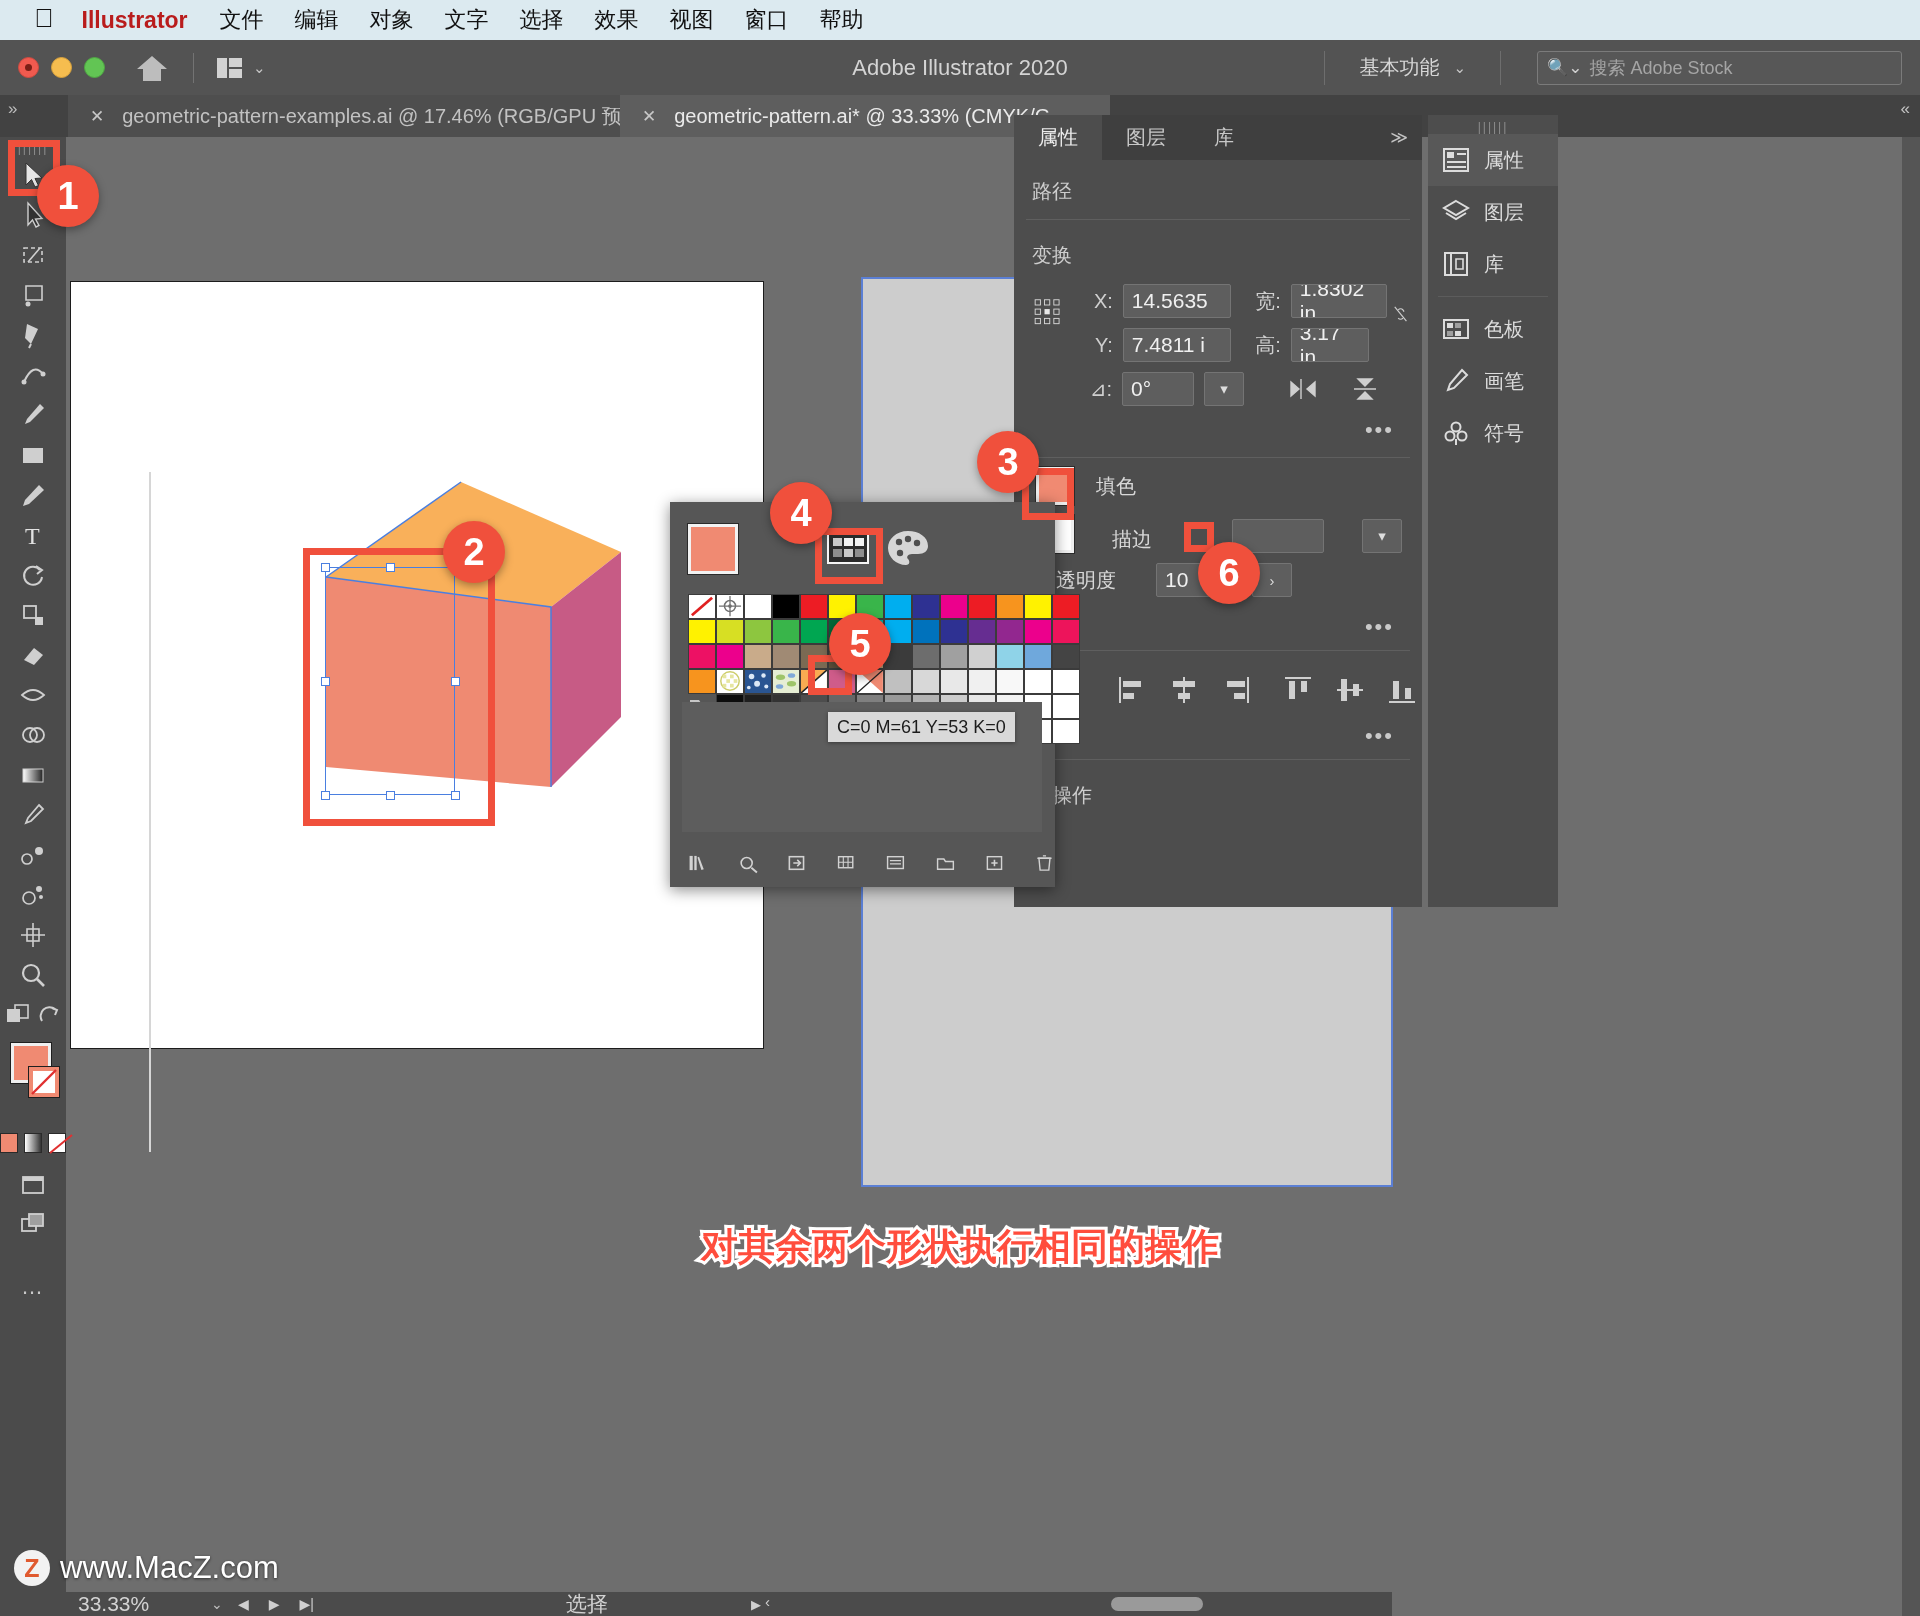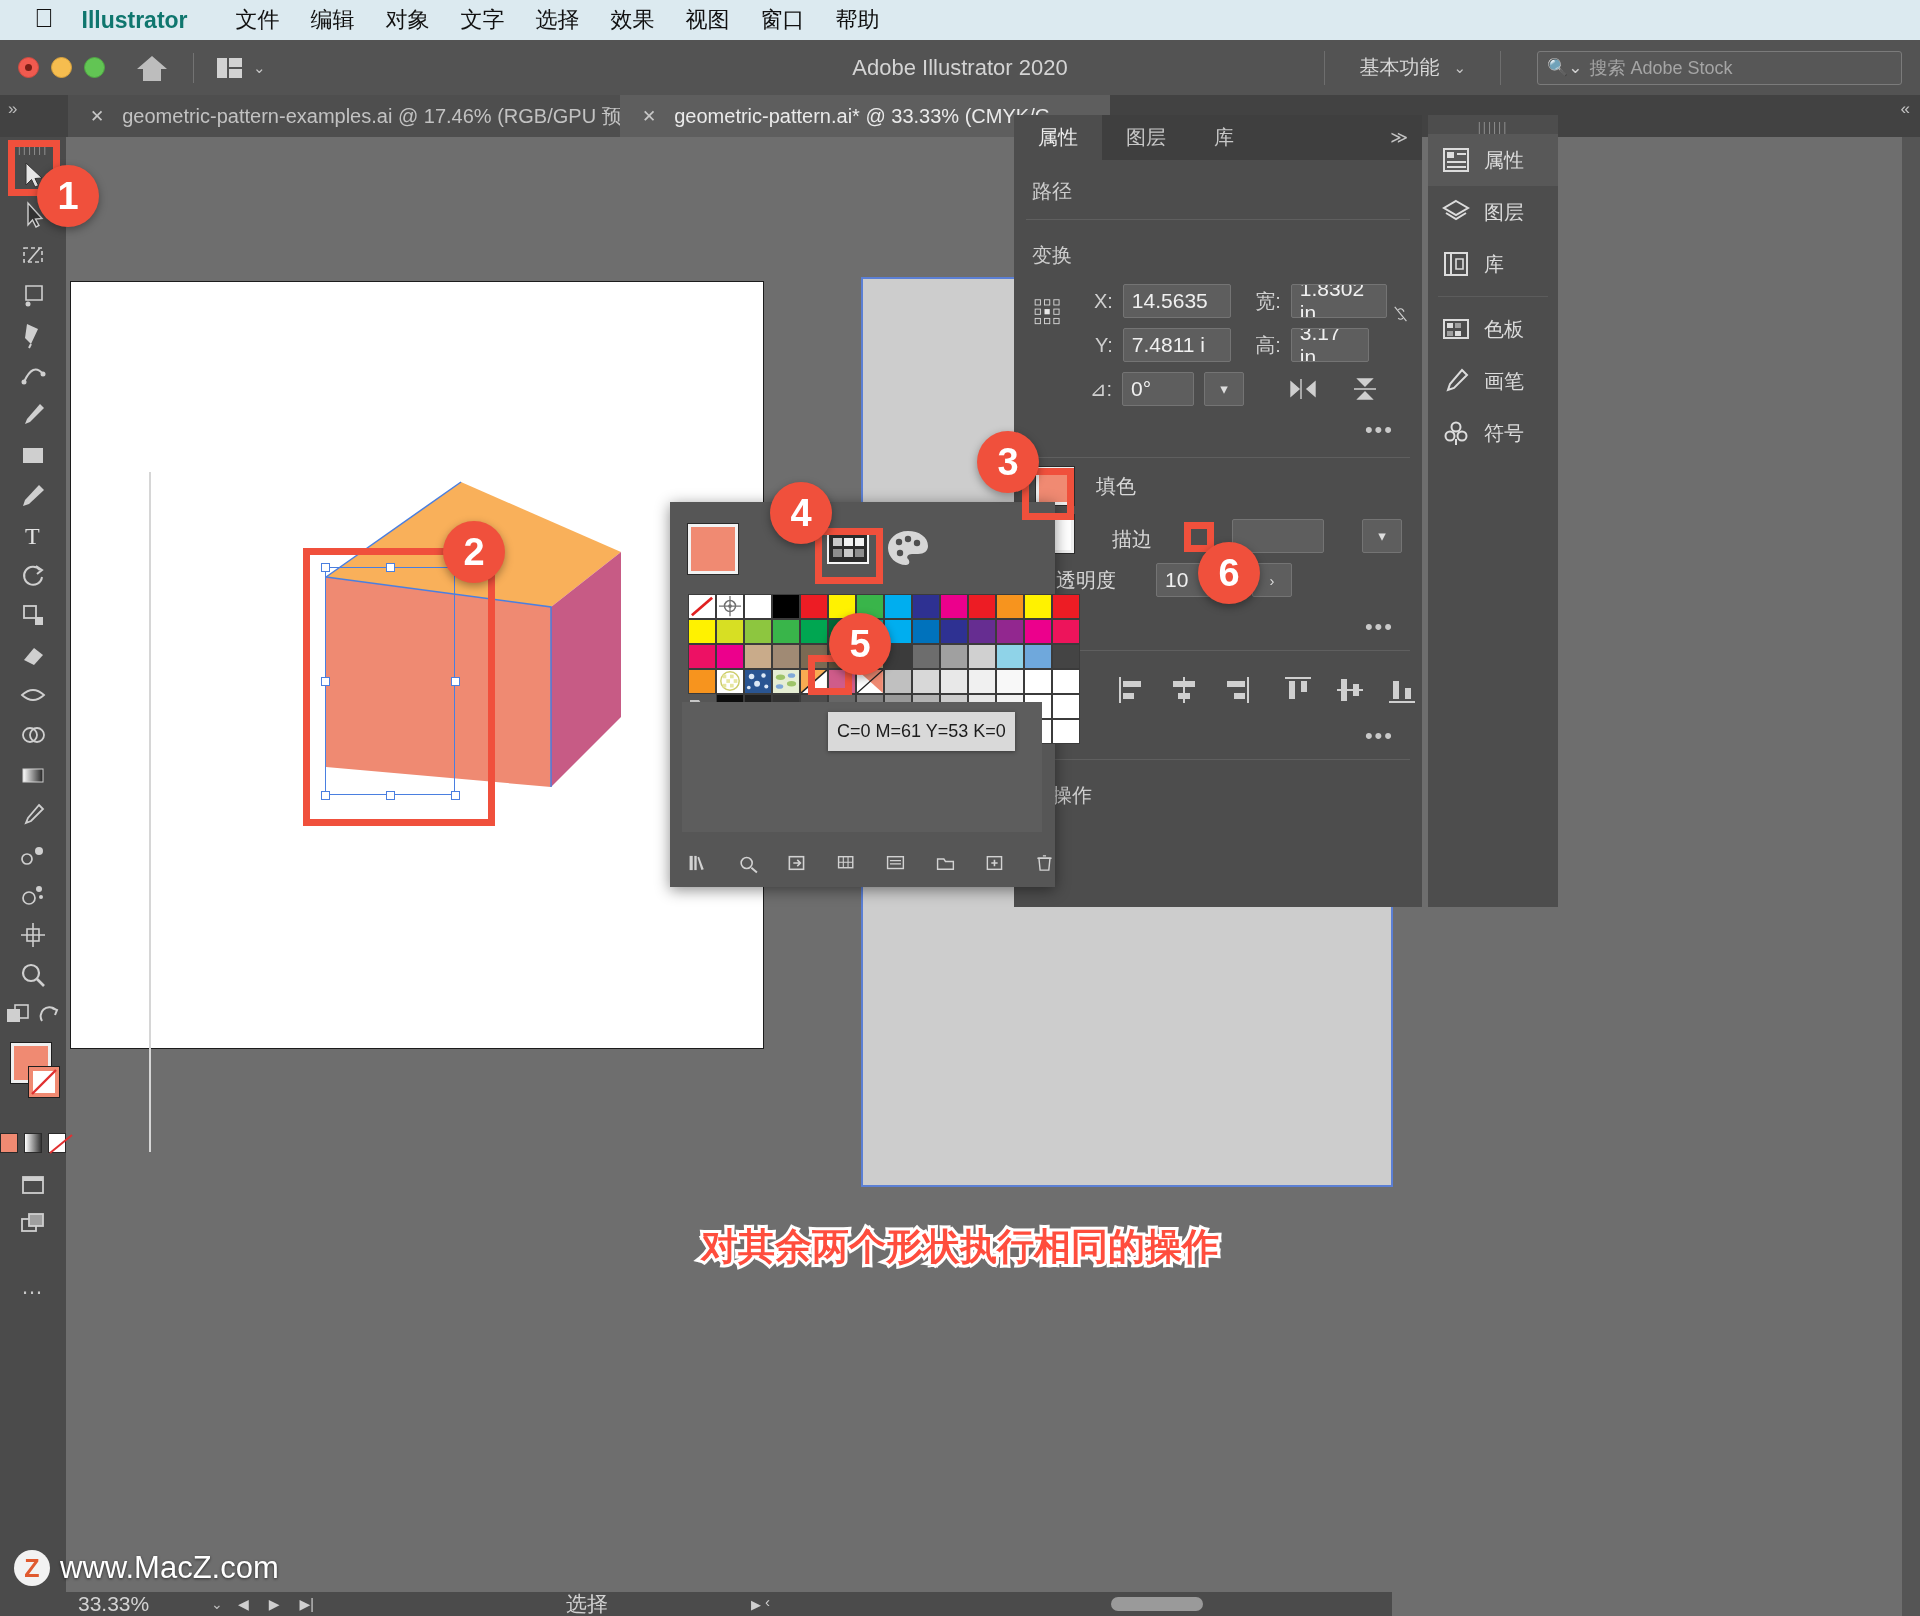--- a/index.html
+++ b/index.html
@@ -13,21 +13,21 @@
 
   
   #macbar {
     position:absolute; left:0; top:0; width:1920px; height:40px;
     background:#dceaf0;
     display:flex; align-items:center;
     padding-left:34px; gap:0px;
     z-index:60;
   }
   #macbar .apple { font-size:26px; line-height:1; color:#111; margin-right:28px; position:relative; top:-2px;}
-  #macbar .appname { font-size:23px; font-weight:bold; color:#0f766e; margin-right:48px;}
+  #macbar .appname { font-size:23px; font-weight:bold; color:#b91c1c; margin-right:32px;}
   #macbar .mi { font-size:22px; color:#111; margin-right:31px; white-space:nowrap;}
 
   
   #titlebar {
     position:absolute; left:0; top:40px; width:1920px; height:55px;
     background:#535353; z-index:50;
     display:flex; align-items:center;
   }
   .traffic { display:flex; gap:12px; margin-left:18px; align-items:center;}
   .tl { width:21px; height:21px; border-radius:50%; }
@@ -108,21 +108,21 @@
   #swpanel .curswatch { position:absolute; left:18px; top:22px; width:50px; height:50px; background:#f08a72; border:3px solid #f2f2f2; outline:1px solid #2a2a2a;}
   #swpanel .ic-libs { position:absolute; left:157px; top:27px; width:42px; height:38px; }
   #swpanel .ic-palette { position:absolute; left:215px; top:24px; width:46px; height:44px;}
   #swgrid { position:absolute; left:18px; top:92px; }
   .swrow { display:flex; }
   .swc { width:28px; height:25px; border:1px solid #3b3b3b; }
   #swbody { position:absolute; left:12px; top:200px; width:360px; height:130px; background:#5d5d5d;}
   #swfooter { position:absolute; left:0; bottom:0; width:385px; height:48px; display:flex; align-items:center; gap:29px; padding-left:18px;}
   #swfooter .fi { width:26px; height:24px; cursor:pointer;}
   #tooltip {
-    position:absolute; left:158px; top:210px; height:39px; padding:0 9px;
+    position:absolute; left:158px; top:210px; height:30px; padding:0 9px;
     background:#d9d9d9; color:#1c1c1c; font-size:18px;
     display:flex; align-items:center; white-space:nowrap; z-index:75;
     box-shadow:0 1px 4px rgba(0,0,0,.4);
   }
 
   
   #props {
     position:absolute; left:1014px; top:115px; width:408px; height:792px;
     background:#4d4d4d; z-index:65;
   }

